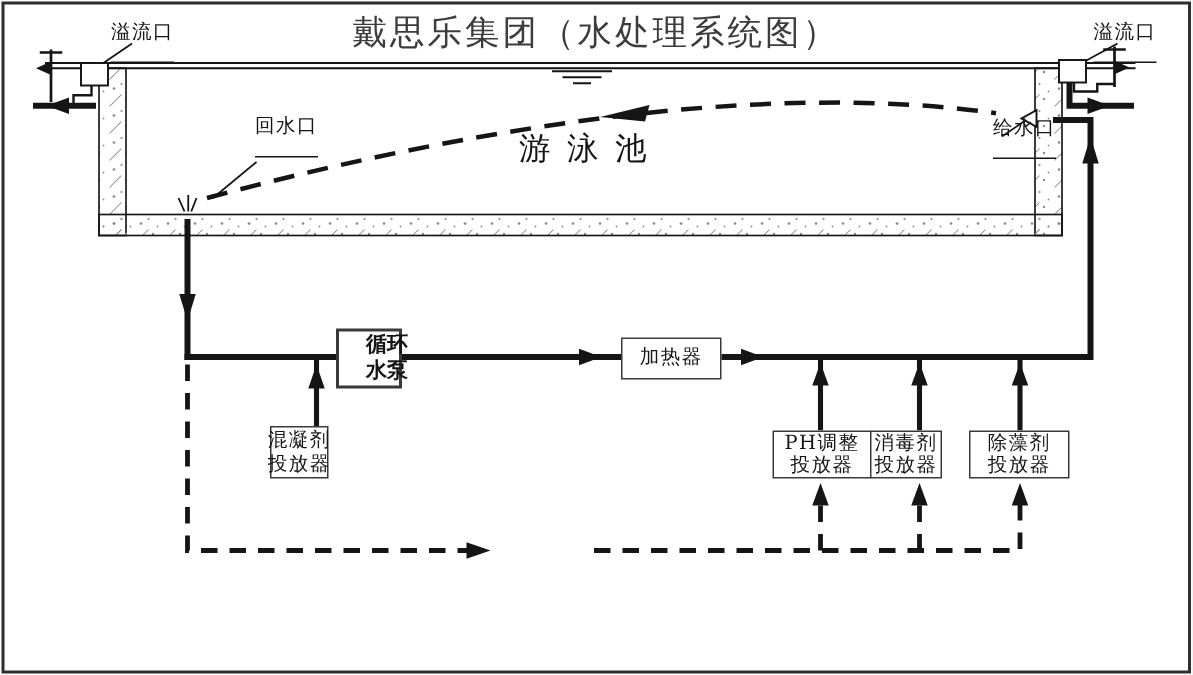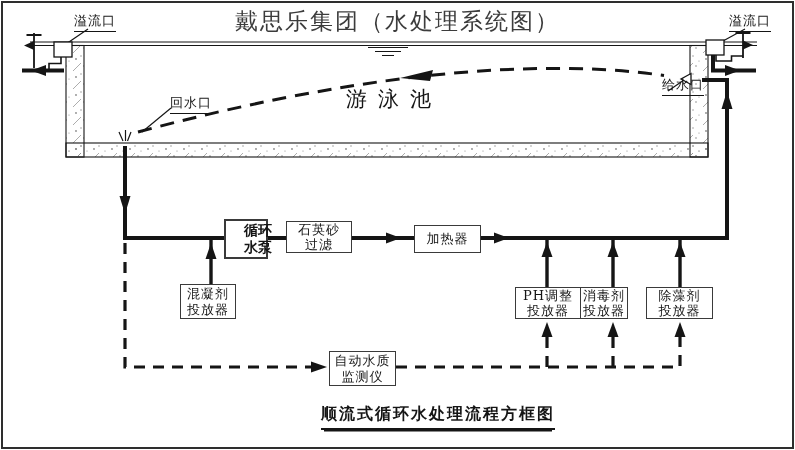--- a/index.html
+++ b/index.html
@@ -28,21 +28,21 @@
   svg .whitebox{fill:var(--bg);stroke:var(--line);stroke-width:1.3;}
   svg .dot{fill:var(--wall-dot);}
   svg .hatch{stroke:var(--wall-dot);stroke-width:0.7;}
 
   .title{
     position:absolute;left:0;right:0;top:6px;text-align:center;
     font-family:Liberation Mono, monospace;
     font-size:23px;letter-spacing:2px;color:var(--title-color);
   }
   .lbl{position:absolute;font-size:13px;letter-spacing:1px;white-space:nowrap;}
-  .lbl.u{border-bottom:1px solid var(--line);padding-bottom:1px;}
+  .lbl.u{border-bottom:1px solid var(--line);padding-bottom:11px;}
   .pool-name{position:absolute;left:346px;top:85px;font-size:21px;letter-spacing:11px;white-space:nowrap;}
   .box{
     position:absolute;background:var(--bg);border:1.4px solid #3a3a3a;
     display:flex;flex-direction:column;align-items:center;justify-content:center;
     font-size:13px;line-height:15.5px;text-align:center;letter-spacing:1px;white-space:nowrap;
     box-sizing:border-box;
   }
   .box.bold{font-weight:bold;border-width:2px;font-size:14px;line-height:17px;letter-spacing:0;padding-left:24px;}
   .caption{
     position:absolute;left:321px;top:404px;font-size:16px;font-weight:bold;letter-spacing:2px;
@@ -130,50 +130,41 @@
       <polygon class="ah" points="547,322 541.5,337 552.5,337"></polygon>
       <polygon class="ah" points="613,322 607.5,337 618.5,337"></polygon>
       <polygon class="ah" points="680,322 674.5,337 685.5,337"></polygon>
     </g>
   </svg>
 
   <div class="title">戴思乐集团（水处理系统图）</div>
 
   <div class="lbl u" style="left:74px;top:12px;">溢流口</div>
   <div class="lbl u" style="left:729px;top:12px;">溢流口</div>
-  <div class="lbl u" style="left:170px;top:94px;">回水口</div>
+  <div class="lbl u" style="left:170px;top:75px;">回水口</div>
   <div class="lbl u" style="left:621px;top:76px;margin-left:41px;">给水口</div>
   <div class="pool-name">游泳池</div>
 
   <div class="box bold" style="left:224px;top:219px;width:44px;height:40px;">
     <span>循环</span>
     <span>水泵</span>
   </div>
-  <div class="box" style="left:286px;top:221px;width:66px;height:32px;">
-    <span>石英砂</span>
-    <span>过滤</span>
-  </div>
   <div class="box" style="left:414px;top:225px;width:67px;height:28px;">
     <span>加热器</span>
   </div>
-  <div class="box" style="left:180px;top:284px;width:56px;height:35px;">
+  <div class="box" style="left:180px;top:284px;width:39px;height:35px;">
     <span>混凝剂</span>
     <span>投放器</span>
   </div>
   <div class="box" style="left:515px;top:287px;width:66px;height:32px;">
     <span>PH调整</span>
     <span>投放器</span>
   </div>
   <div class="box" style="left:580px;top:287px;width:48px;height:32px;">
     <span>消毒剂</span>
     <span>投放器</span>
   </div>
   <div class="box" style="left:646px;top:287px;width:67px;height:32px;align-items:center;">
     <span>除藻剂</span>
     <span>投放器</span>
   </div>
-  <div class="box" style="left:329px;top:351px;width:67px;height:35px;">
-    <span>自动水质</span>
-    <span>监测仪</span>
-  </div>
 
-  <div class="caption">顺流式循环水处理流程方框图</div>
 </div>
 
 </body></html>

